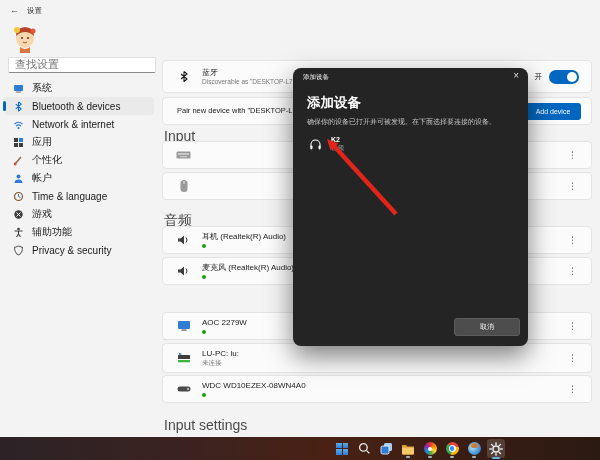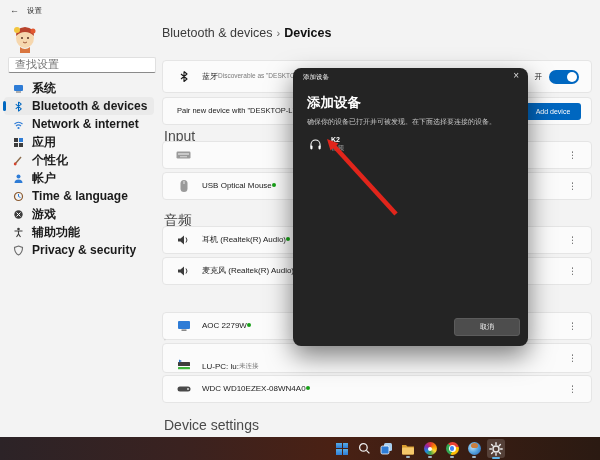--- a/index.html
+++ b/index.html
@@ -22,31 +22,31 @@
   .searchbox svg { margin-right:5px; }
 
   
   .sidebar { position:absolute; left:0; top:79px; width:158px; }
   .side-item { position:relative; height:18px; margin:0 4px; display:flex; align-items:center; gap:8px;
     padding-left:9px; border-radius:4px; cursor:pointer; }
   .side-item.selected { background:#EAEAEA; }
   .side-item.selected::before { content:""; position:absolute; left:-1px; top:4px; width:3px; height:10px;
     background:#0067C0; border-radius:2px; }
   .side-item .s-icon { width:11px; height:11px; flex:0 0 11px; display:flex; align-items:center; justify-content:center; }
-  .side-item .s-label { font-size:12px; color:#1b1b1b; white-space:nowrap;font-weight:bold; }
+  .side-item .s-label { font-size:10px; color:#1b1b1b; white-space:nowrap; }
 
   
   .breadcrumb { position:absolute; left:162px; top:26px; font-size:12.5px; color:#3a3a3a; }
   .breadcrumb .bc-cur { font-weight:bold; color:#111; }
   .breadcrumb .bc-sep { color:#666; margin:0 4px; font-size:11px; }
 
   .card { position:absolute; left:162px; width:430px; background:#FBFBFB; border:1px solid #E5E5E5;
     border-radius:4px; display:flex; align-items:center; }
   .card .c-icon { width:15px; height:15px; margin-left:13px; display:flex; align-items:center; justify-content:center; flex:0 0 15px; }
-  .c-text { margin-left:11px; display:flex; flex-direction:row; justify-content:center; }
+  .c-text { margin-left:11px; display:flex; flex-direction:column; justify-content:center; }
   .c-name { font-size:8px; color:#1b1b1b; line-height:10px; }
   .c-sub  { font-size:6.5px; color:#7a7a7a; line-height:8px; }
   .dot { width:4px; height:4px; border-radius:50%; background:#18A018; margin-top:2px; }
   .more-btn { position:absolute; right:14px; top:50%; transform:translateY(-50%); font-size:9px; color:#454545;
     cursor:pointer; line-height:9px; }
 
   .toggle-area { position:absolute; right:12px; display:flex; align-items:center; gap:7px; }
   .toggle-label { font-size:7.5px; color:#1b1b1b; }
   .toggle { width:30px; height:14px; border-radius:7px; background:#0067C0; position:relative; cursor:pointer; }
   .toggle .knob { position:absolute; right:2px; top:2px; width:10px; height:10px; background:#fff; border-radius:50%; }
@@ -216,23 +216,20 @@
     <div class="side-item">
       <span class="s-icon">
         <svg width="11" height="11" viewBox="0 0 11 11">
             <path d="M5.5 1 L9.5 2.5 Q9.5 8 5.5 10 Q1.5 8 1.5 2.5 Z" fill="none" stroke="#6b6b6b" stroke-width="1.1"></path>
           </svg>
         </span>
       <span class="s-label">Privacy &amp; security</span>
     </div>
   </div>
 
-  <div class="breadcrumb">
-    <span class="bc-root">Bluetooth &amp; devices</span><span class="bc-sep">›</span><span class="bc-cur">Devices</span>
-  </div>
 
   <div class="card" style="top:60px; height:33px;">
     <span class="c-icon">
       <svg width="12" height="13" viewBox="0 0 12 12">
           <path d="M6 1 L6 11 L9 8.5 L3 3.5 M6 1 L9 3.5 L3 8.5" fill="none" stroke="#1b1b1b" stroke-width="1.1" stroke-linejoin="round"></path>
         </svg>
       </span>
     <span class="c-text">
       <span class="c-name">蓝牙</span>
       <span class="c-sub">Discoverable as "DESKTOP-L7G8CQN"</span>
@@ -265,24 +262,20 @@
     <span class="more-btn">⋮</span>
   </div>
 
   <div class="card" style="top:172px; height:28px;">
     <span class="c-icon">
       <svg width="10" height="14" viewBox="0 0 10 14">
           <rect x="1.5" y="1" width="7" height="12" rx="3.5" fill="#9a9a9a"></rect>
           <line x1="5" y1="2" x2="5" y2="5" stroke="#e8e8e8" stroke-width="1"></line>
         </svg>
       </span>
-    <span class="c-text">
-      <span class="c-name">USB Optical Mouse</span>
-      <span class="dot"></span>
-    </span>
     <span class="more-btn">⋮</span>
   </div>
 
   <div class="sec-label" style="top:212px;">音频</div>
 
   <div class="card" style="top:226px; height:28px;">
     <span class="c-icon">
       <svg width="13" height="12" viewBox="0 0 13 12">
           <path d="M1 4.5 H3.5 L7 1.5 V10.5 L3.5 7.5 H1 Z" fill="#3d3d3d"></path>
           <path d="M9 3.5 Q11 6 9 8.5" fill="none" stroke="#3d3d3d" stroke-width="1"></path>
@@ -318,21 +311,21 @@
           <rect x="4.5" y="9.5" width="5" height="1.3" fill="#6b6b6b"></rect>
         </svg>
       </span>
     <span class="c-text">
       <span class="c-name">AOC 2279W</span>
       <span class="dot"></span>
     </span>
     <span class="more-btn">⋮</span>
   </div>
 
-  <div class="card" style="top:343px; height:30px;align-items:flex-end;">
+  <div class="card" style="top:343px; height:30px;">
     <span class="c-icon">
       <svg width="14" height="12" viewBox="0 0 14 12">
           <rect x="1" y="3" width="12" height="4" rx="0.5" fill="#3d3d3d"></rect>
           <rect x="1" y="8" width="12" height="2.2" rx="0.5" fill="#3CB43C"></rect>
           <path d="M2 0.5 L5 2 L2 3.5 Z" fill="#2E7CD6"></path>
         </svg>
       </span>
     <span class="c-text">
       <span class="c-name">LU-PC: lu:</span>
       <span class="c-sub">未连接</span>
@@ -347,21 +340,21 @@
           <circle cx="11" cy="4" r="1" fill="#d9d9d9"></circle>
         </svg>
       </span>
     <span class="c-text">
       <span class="c-name">WDC WD10EZEX-08WN4A0</span>
       <span class="dot"></span>
     </span>
     <span class="more-btn">⋮</span>
   </div>
 
-  <div class="sec-label" style="top:417px;">Device settings</div>
+  <div class="sec-label" style="top:417px;">Input settings</div>
 
   <div class="dialog">
     <div class="dlg-titlebar">
       <span class="t">添加设备</span>
       <span class="dlg-close">×</span>
     </div>
     <div class="dlg-heading">添加设备</div>
     <div class="dlg-desc">确保你的设备已打开并可被发现。在下面选择要连接的设备。</div>
     <div class="dlg-device">
       <span class="d-icon">

